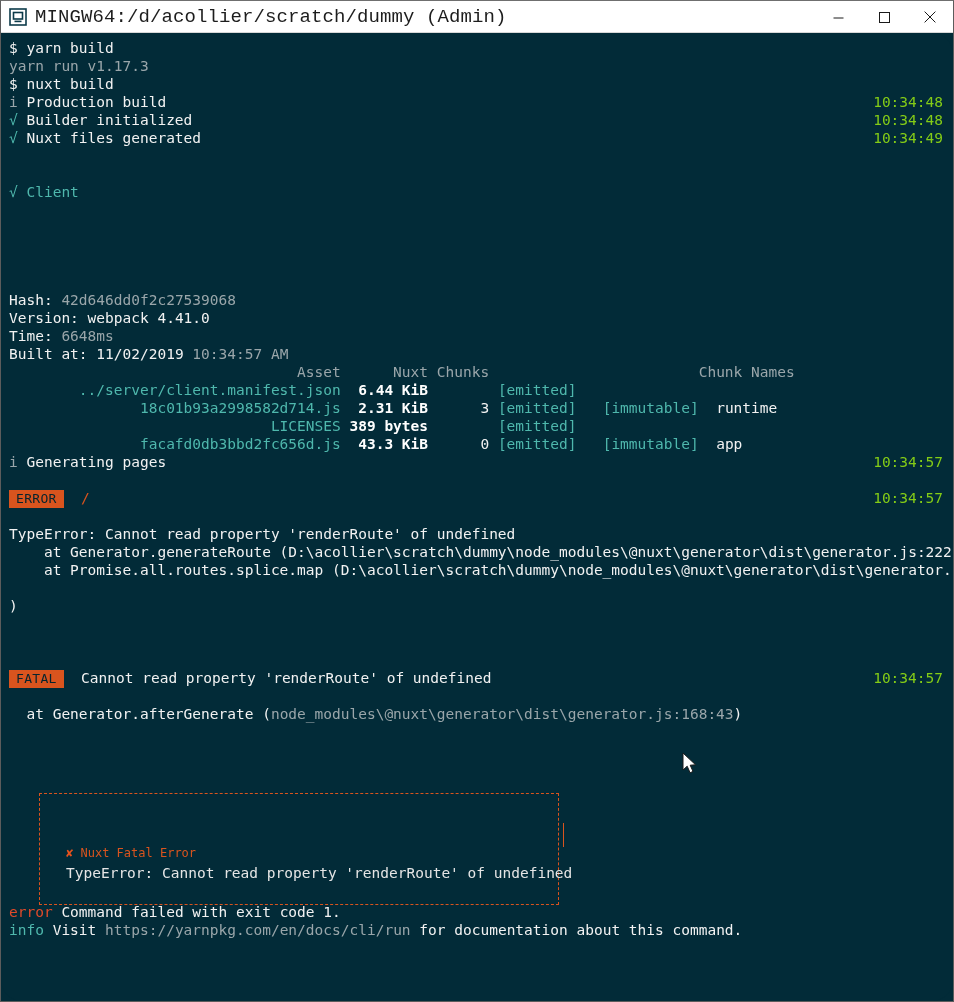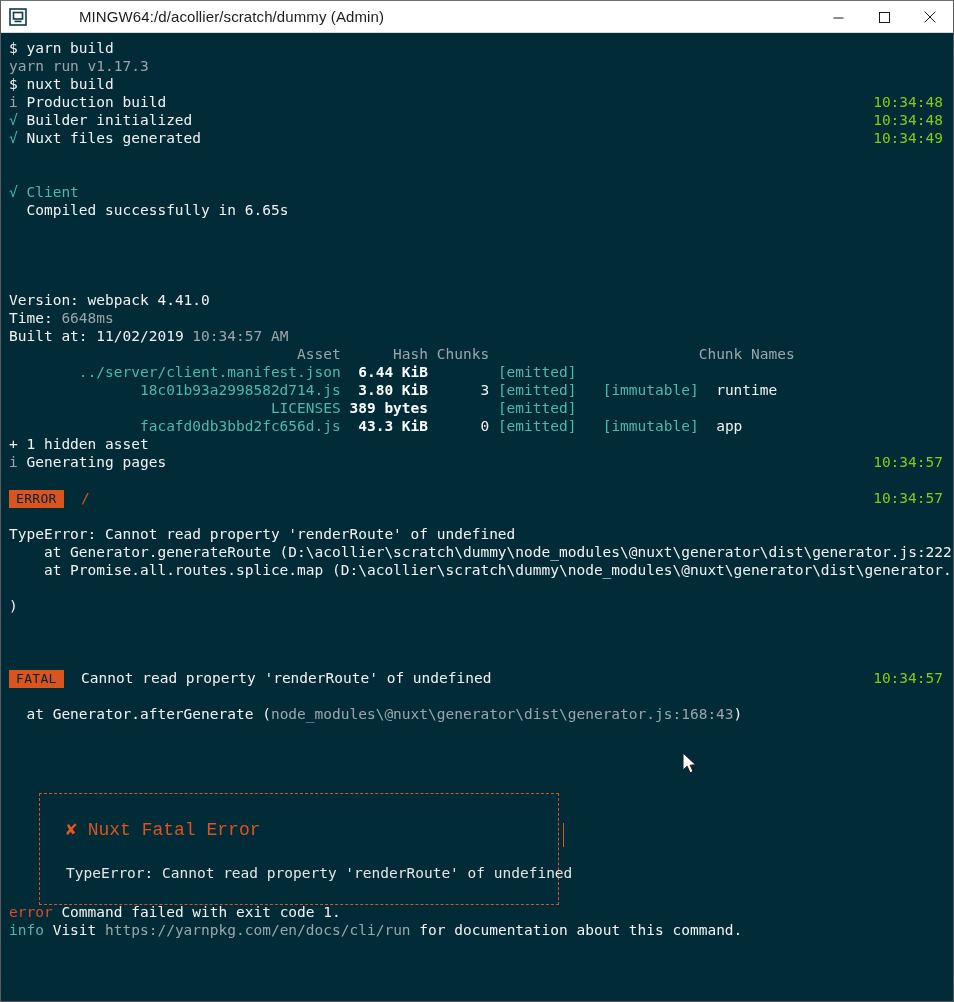--- a/index.html
+++ b/index.html
@@ -29,26 +29,25 @@
     position: relative;
     border-bottom: 1px solid #d8d8d8;
   }
   #titlebar .appicon {
     width: 18px; height: 18px;
     margin-left: 8px; margin-right: 8px;
     flex: 0 0 18px;
     display: block;
   }
   #titlebar .title-text {
-    font-family: Liberation Sans, sans-serif;
-    font-size: 15px;
+    font-family: Liberation Mono, monospace;
+    font-size: 19px;
     color: #1d1d1d;
     white-space: nowrap;
     letter-spacing: 0.1px;
-    margin-left: 44px;
   }
   #wincontrols {
     position: absolute; right: 0; top: 0; height: 32px;
     display: flex;
   }
   #wincontrols .wbtn {
     width: 46px; height: 32px;
     display: flex; align-items: center; justify-content: center;
     cursor: default;
   }
@@ -101,25 +100,24 @@
     position: absolute;
     left: 38px;
     top: 760px;
     width: 520px;
     height: 112px;
     border: 1px dashed #d9541e;
     background: transparent;
   }
   #fatalbox .fb-title {
     position: absolute;
-    left: 26px; top: 27px;
-    font-size: 18px; line-height: 18px;
+    left: 26px; top: 50px;
+    font-size: 12px; line-height: 18px;
     color: #d9541e;
     white-space: pre;
-    font-family: Liberation Mono, monospace;
   }
   #fatalbox .fb-x { color: #e8521d; font-weight: bold; }
   #fatalbox .fb-msg {
     position: absolute;
     left: 26px; top: 70px;
     font-size: 14.5px; line-height: 18px;
     color: #e5e5e5;
     white-space: pre;
   }
   #fatal-tick {
@@ -181,43 +179,43 @@
 
     <div class="line"><span class="c-green">√</span><span class="c-white"> </span><span class="c-white">Builder initialized</span><span class="ts">10:34:48</span></div>
 
     <div class="line"><span class="c-green">√</span><span class="c-white"> </span><span class="c-white">Nuxt files generated</span><span class="ts">10:34:49</span></div>
 
     <div class="spacer"></div>
     <div class="spacer"></div>
 
     <div class="line"><span class="c-green">√</span><span> </span><span class="c-cyan">Client</span></div>
 
-    <div class="line"><span class="c-white">  </span><span class="c-white">Compiled successfully in 6.65s</span></div>
-
-    <div class="spacer"></div>
-    <div class="spacer"></div>
-    <div class="spacer"></div>
-    <div class="spacer"></div>
-
+    <div class="line"><span class="c-white">  </span></div>
+
+    <div class="spacer"></div>
+    <div class="spacer"></div>
+    <div class="spacer"></div>
+    <div class="spacer"></div>
+
+    <div class="line"><span class="c-white">Hash:</span><span> </span><span class="c-grey">42d646dd0f2c27539068</span></div>
 
     <div class="line"><span class="c-white">Version:</span><span> </span><span class="c-white">webpack 4.41.0</span></div>
 
     <div class="line"><span class="c-white">Time:</span><span> </span><span class="c-grey">6648ms</span></div>
 
     <div class="line"><span class="c-white">Built at:</span><span> </span><span class="c-white">11/02/2019</span><span> </span><span class="c-grey">10:34:57 AM</span></div>
 
     <div id="asset-table">
-        <div class="line"><span class="c-grey">                                 Asset</span><span class="c-grey">      Hash</span><span class="c-grey"> Chunks</span><span class="c-grey">                        Chunk Names</span></div>
+        <div class="line"><span class="c-grey">                                 Asset</span><span class="c-grey">      Nuxt</span><span class="c-grey"> Chunks</span><span class="c-grey">                        Chunk Names</span></div>
         <div class="line"><span class="c-cyan">        ../server/client.manifest.json</span><span class="c-bold">  6.44 KiB</span><span class="c-white">       </span><span class="c-white"> </span><span class="c-cyan">[emitted]  </span><span class="c-white"> </span><span class="c-cyan">             </span><span class="c-white"></span></div>
-        <div class="line"><span class="c-cyan">               18c01b93a2998582d714.js</span><span class="c-bold">  3.80 KiB</span><span class="c-white">      3</span><span class="c-white"> </span><span class="c-cyan">[emitted]  </span><span class="c-white"> </span><span class="c-cyan">[immutable]  </span><span class="c-white">runtime</span></div>
+        <div class="line"><span class="c-cyan">               18c01b93a2998582d714.js</span><span class="c-bold">  2.31 KiB</span><span class="c-white">      3</span><span class="c-white"> </span><span class="c-cyan">[emitted]  </span><span class="c-white"> </span><span class="c-cyan">[immutable]  </span><span class="c-white">runtime</span></div>
         <div class="line"><span class="c-cyan">                              LICENSES</span><span class="c-bold"> 389 bytes</span><span class="c-white">       </span><span class="c-white"> </span><span class="c-cyan">[emitted]  </span><span class="c-white"> </span><span class="c-cyan">             </span><span class="c-white"></span></div>
         <div class="line"><span class="c-cyan">               facafd0db3bbd2fc656d.js</span><span class="c-bold">  43.3 KiB</span><span class="c-white">      0</span><span class="c-white"> </span><span class="c-cyan">[emitted]  </span><span class="c-white"> </span><span class="c-cyan">[immutable]  </span><span class="c-white">app</span></div>
       </div>
 
-    <div class="line"><span class="c-white">+ 1 hidden asset</span></div>
 
 
     <div class="line"><span class="c-grey">i</span><span> </span><span class="c-white">Generating pages</span><span class="ts">10:34:57</span></div>
 
     <div class="spacer"></div>
 
     <div class="line badge-wrap"><span class="badge">ERROR</span><span>  </span><span class="c-orange">/</span><span class="ts">10:34:57</span></div>
 
     <div class="spacer"></div>
 

